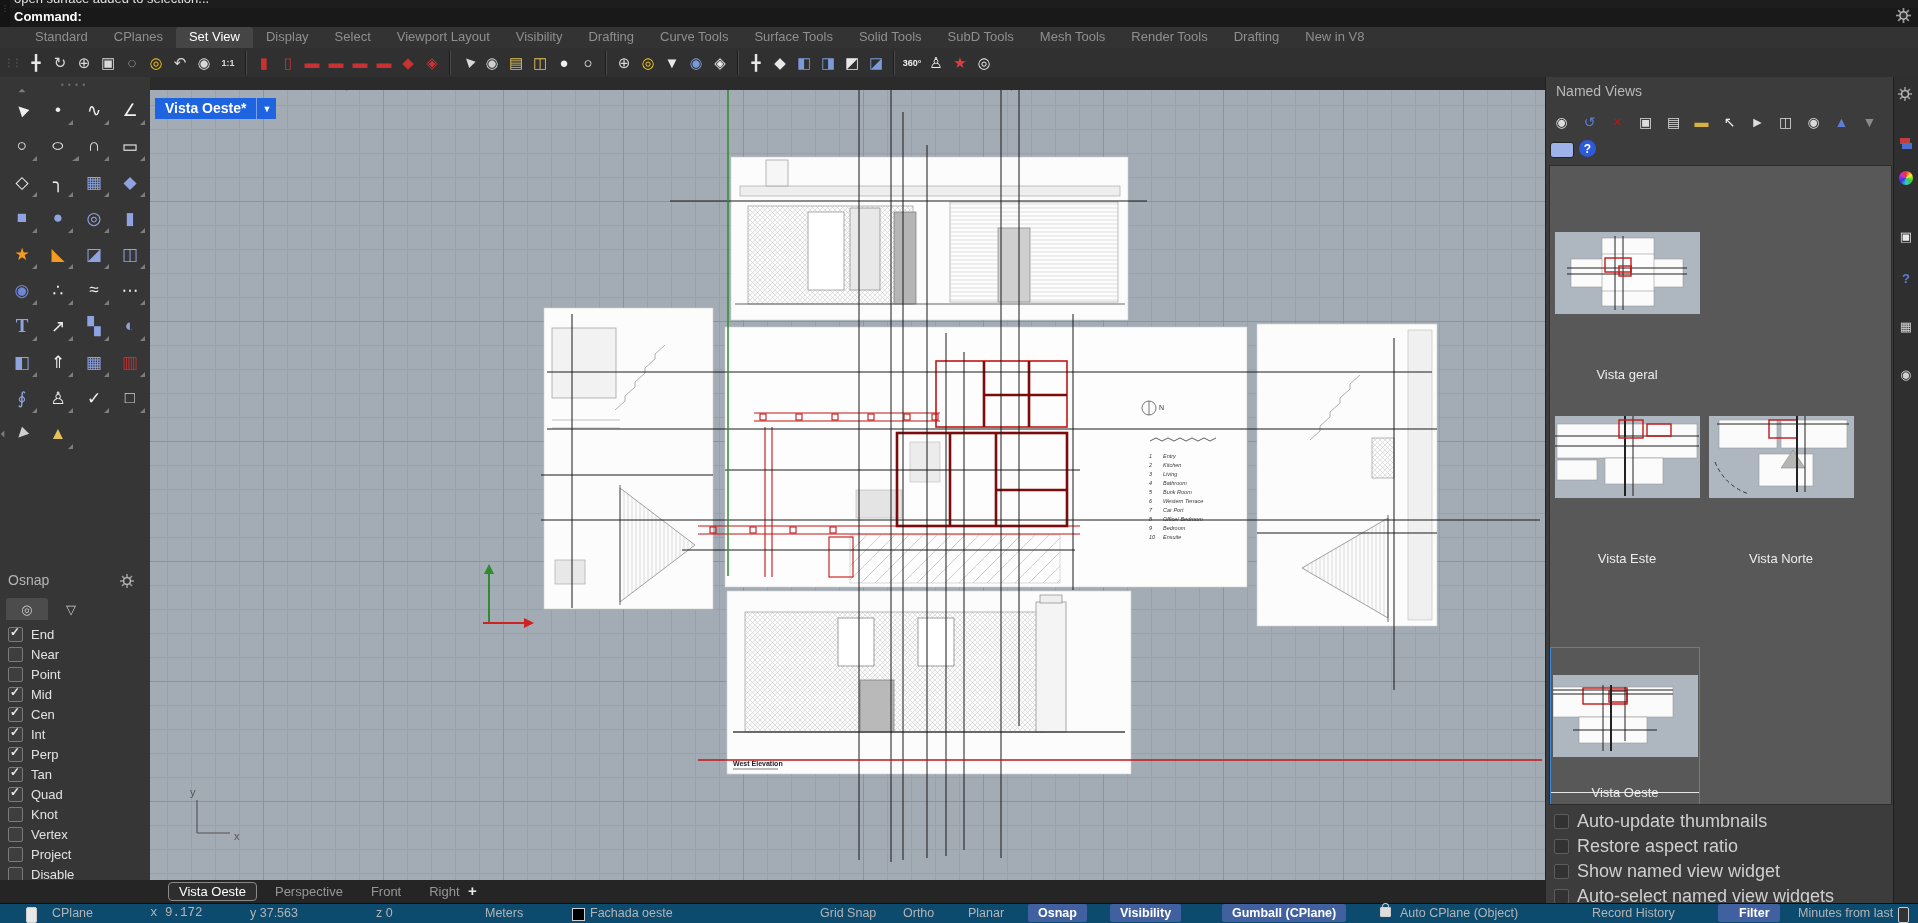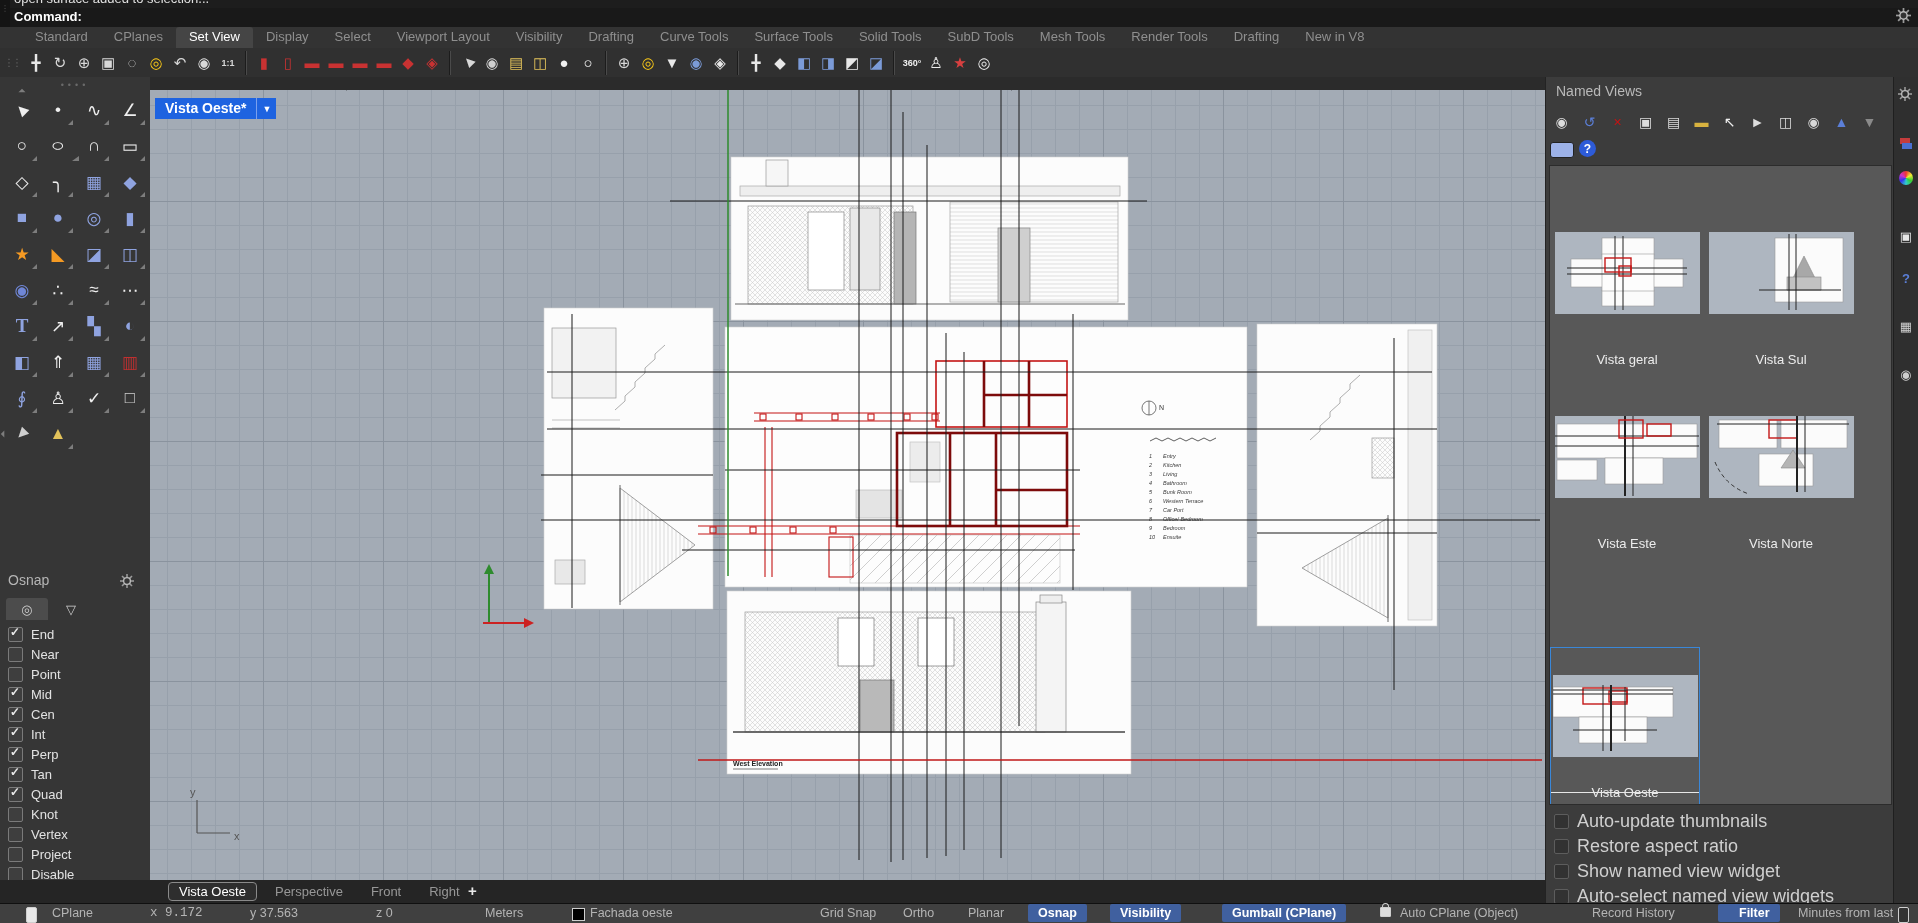--- a/index.html
+++ b/index.html
@@ -61,21 +61,21 @@
   
   #nv-panel{position:absolute;left:1545px;top:77px;width:348px;height:826px;background:#3c3c3c;border-left:1px solid #232323;}
   #nv-title{position:relative;height:26px;color:#b9b9b9;font-size:14px;padding:6px 0 0 10px;}
   #nv-toolbar{display:flex;flex-wrap:wrap;gap:5px;padding:2px 4px;width:340px;}
   .nv-icon{width:23px;height:22px;display:flex;align-items:center;justify-content:center;font-size:14px;border-radius:3px;}
   .nv-icon.help{background:#2d5bd8;color:#fff;border-radius:50%;width:17px;height:17px;font-size:12px;font-weight:bold;margin-top:2px;}
   .nv-icon.film{background:#9db2e8;border:1px solid #222;border-radius:3px;width:22px;height:14px;margin-top:4px;}
   #nv-list{position:absolute;left:3px;top:88px;width:341px;height:638px;background:#585858;border:1px solid #2c2c2c;overflow:hidden;}
   .nv-cell{position:absolute;width:152px;text-align:center;}
   .nv-thumb{width:145px;height:82px;margin:0 auto;background:#aeb6c0;overflow:hidden;}
-  .nv-label{color:#ececec;font-size:13px;margin-top:38px;}
+  .nv-label{color:#ececec;font-size:13px;margin-top:53px;}
   #nv-cell-oeste{position:absolute;left:0px;top:481px;width:148px;height:168px;border:1px solid #3a87d8;text-align:center;}
   #nv-cell-oeste .nv-thumb{margin-top:27px;}
   #nv-cell-oeste .sep-line{position:absolute;left:0;right:0;top:144px;height:1px;background:#e8e8e8;}
   #nv-cell-oeste .nv-label{margin-top:28px;}
   #nv-options{position:absolute;left:8px;top:732px;}
   .nv-opt{display:flex;align-items:center;gap:8px;height:25px;}
   .nv-opt .cb{background:#323232;border-color:#5d5d5d;}
   .nv-opt span{color:#cfcfcf;font-size:18px;}
   
   #right-strip{position:absolute;left:1893px;top:77px;width:25px;height:826px;background:#2f2f2f;border-left:1px solid #1f1f1f;}
@@ -83,21 +83,21 @@
   .color-wheel{width:14px;height:14px;border-radius:50%;background:conic-gradient(#e33,#ee3,#3c3,#3cc,#33e,#c3c,#e33);margin:2px;}
   .layers-ico{width:12px;height:12px;position:relative;margin:3px;}
   .layers-ico i{position:absolute;width:10px;height:6px;display:block;}
   
   #vp-tabbar{position:absolute;left:0;top:880px;width:1545px;height:23px;background:#252525;}
   #vp-tabs{display:flex;align-items:center;height:23px;padding-left:168px;gap:8px;}
   .vptab{color:#979797;font-size:13px;padding:1px 10px;white-space:nowrap;}
   .vptab.active{color:#fff;border:1px solid #8a8a8a;border-radius:4px;background:#2e2e2e;}
   #vp-add{color:#e8e8e8;font-weight:bold;font-size:15px;padding:0 6px;}
   
-  #status-bar{position:absolute;left:0;top:903px;width:1918px;height:20px;background:#404040;border-top:1px solid #101010;font-size:12.5px;color:#b4b4b4;}
+  #status-bar{position:absolute;left:0;top:903px;width:1918px;height:20px;background:#0c4a6e;border-top:1px solid #101010;font-size:12.5px;color:#b4b4b4;}
   .sb{position:absolute;top:2px;white-space:nowrap;}
   .pill{top:0px;height:16px;padding:2px 10px 0 10px;border-radius:2px;color:#b4b4b4;}
   .pill.on{background:#40609f;color:#fff;font-weight:bold;}
   .swatch{position:absolute;top:4px;width:11px;height:11px;background:#000;border:1px solid #cfcfcf;}
   .sb-icon{position:absolute;top:3px;width:9px;height:14px;border:1px solid #cfcfcf;border-radius:2px;background:#e8e8e8;}
   .lock{position:absolute;top:3px;width:9px;height:8px;border:1px solid #cfcfcf;border-radius:1px;background:#ddd;}
   .lock::before{content:"";position:absolute;left:1px;top:-5px;width:5px;height:4px;border:1.5px solid #cfcfcf;border-bottom:none;border-radius:4px 4px 0 0;}
   svg text{font-family:"Liberation Sans",sans-serif;}
 </style>
 </head>
@@ -597,33 +597,20 @@
             <line x1="60" y1="4" x2="60" y2="78" stroke="#222"></line>
               <line x1="68" y1="4" x2="68" y2="78" stroke="#222"></line>
             <line x1="12" y1="36" x2="132" y2="36" stroke="#222"></line>
               <line x1="12" y1="42" x2="132" y2="42" stroke="#222"></line>
             <rect x="50" y="26" width="26" height="14" fill="none" stroke="#c41818" stroke-width="1.4"></rect>
             <rect x="64" y="34" width="12" height="10" fill="none" stroke="#c41818" stroke-width="1.4"></rect>
           </svg>
         </div>
         <div class="nv-label">Vista geral</div>
       </div>
-      <div class="nv-cell" style="left:155px;top:66px;">
-        <div class="nv-thumb">
-          <svg width="145" height="82" viewBox="0 0 145 82">
-            <rect x="66" y="6" width="68" height="64" fill="#fbfbfb" stroke="#999" stroke-width="0.6"></rect>
-            <path d="M78,58 L95,24 L112,58 Z" fill="#a8a8a8" stroke="#888" stroke-width="0.6"></path>
-            <rect x="78" y="45" width="34" height="13" fill="#c2c2c2" stroke="#888" stroke-width="0.6"></rect>
-            <line x1="80" y1="2" x2="80" y2="78" stroke="#222"></line>
-              <line x1="87" y1="2" x2="87" y2="78" stroke="#222"></line>
-            <line x1="50" y1="58" x2="132" y2="58" stroke="#222"></line>
-          </svg>
-        </div>
-        <div class="nv-label">Vista Sul</div>
-      </div>
       <div class="nv-cell" style="left:155px;top:250px;">
         <div class="nv-thumb">
           <svg width="145" height="82" viewBox="0 0 145 82">
             <rect x="10" y="4" width="58" height="28" fill="#fbfbfb" stroke="#999" stroke-width="0.6"></rect>
             <rect x="72" y="4" width="66" height="28" fill="#fbfbfb" stroke="#999" stroke-width="0.6"></rect>
             <rect x="50" y="38" width="54" height="32" fill="#fbfbfb" stroke="#999" stroke-width="0.6"></rect>
             <path d="M72,52 L84,34 L96,52 Z" fill="#b5b5b5" stroke="#888" stroke-width="0.6"></path>
             <rect x="60" y="4" width="28" height="18" fill="none" stroke="#c41818" stroke-width="1.4"></rect>
             <line x1="88" y1="0" x2="88" y2="76" stroke="#222" stroke-width="2"></line>
               <line x1="96" y1="0" x2="96" y2="76" stroke="#222"></line>

